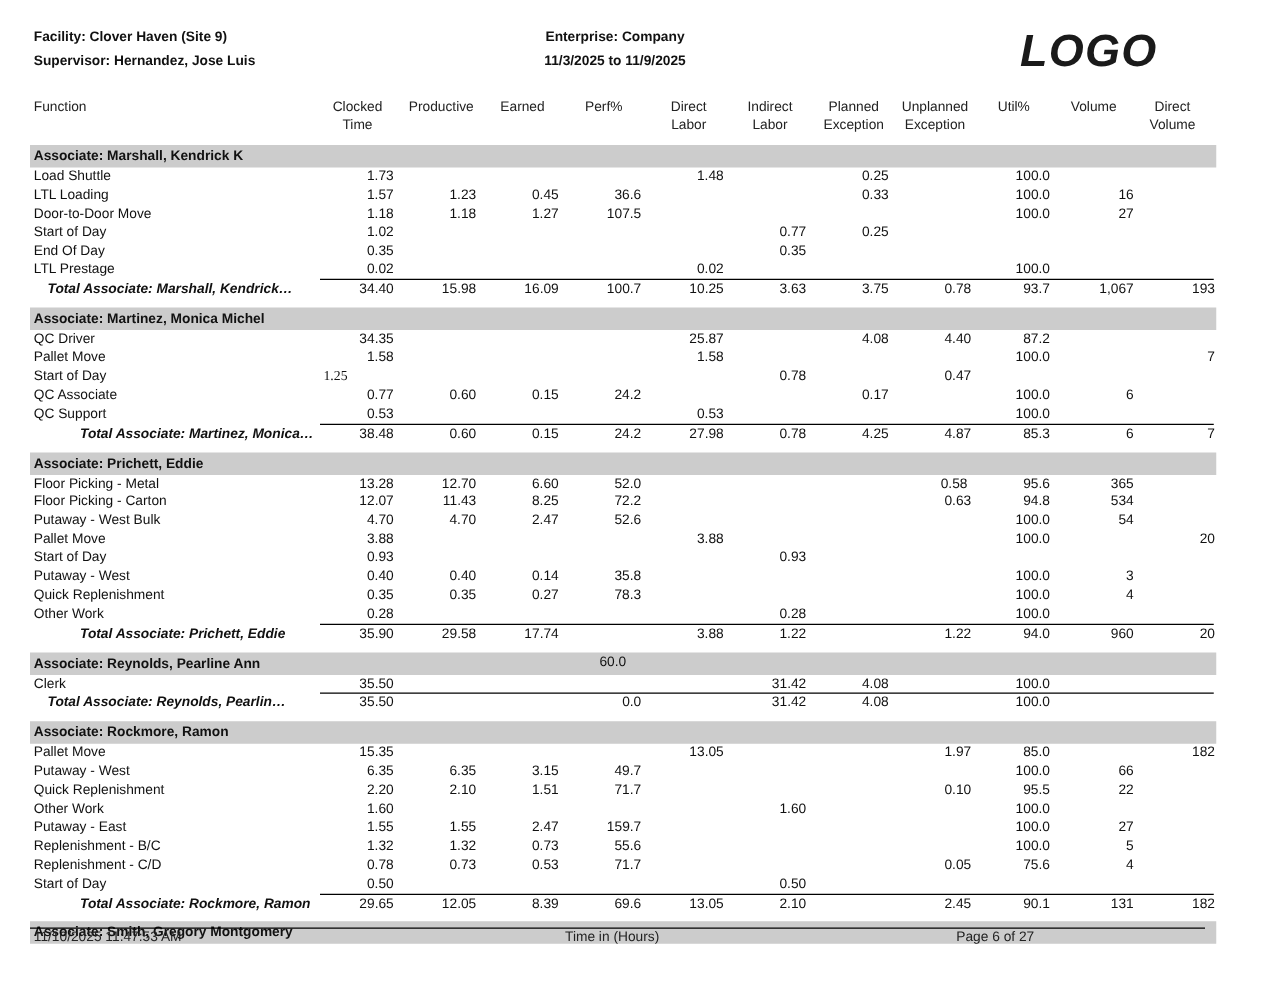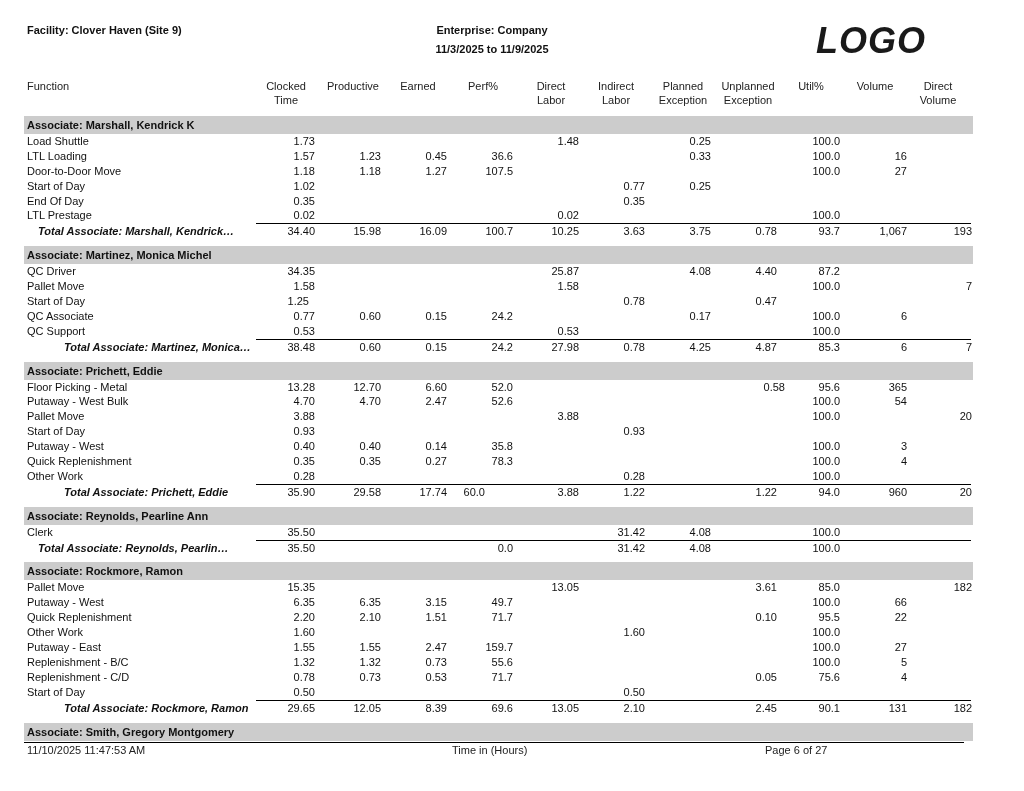--- a/index.html
+++ b/index.html
@@ -19,20 +19,21 @@
   .total-line { position:relative; height:0; border-top:1px solid #000; margin-left:232px; width:715px; }
   .gap { height:7px; }
   .footer-line { position:absolute; left:24px; top:742px; width:940px; border-top:1px solid #000; }
   .footer { position:absolute; top:744px; font-size:11px; color:#222; }
 </style>
 </head>
 <body>
 
 <div class="hdr-left">
   <div>Facility: Clover Haven (Site 9)</div>
+  <div>Supervisor: Hernandez, Jose Luis</div>
 </div>
 <div class="hdr-center">
   <div>Enterprise: Company</div>
   <div>11/3/2025 to 11/9/2025</div>
 </div>
 <div class="logo">LOGO</div>
 
 <div id="colhdrs">
     <div class="colhdr" style="left: 27px; width: 200px; white-space: pre-line;">Function</div>
     <div class="colhdr c" style="left: 262px; width: 48px; white-space: pre-line;">Clocked
@@ -179,21 +180,21 @@
       <span class="v" style="right: 394px;">1.58</span>
       <span class="v" style="right: 328px;"></span>
       <span class="v" style="right: 262px;"></span>
       <span class="v" style="right: 196px;"></span>
       <span class="v" style="right: 133px;">100.0</span>
       <span class="v" style="right: 66px;"></span>
       <span class="v" style="right: 1px;">7</span>
     </div>
     <div class="row">
       <span class="fn">Start of Day</span>
-      <span class="v" style="right: 664px;">1.25</span>
+      <span class="v" style="right: 695px; font-family: Liberation Serif, serif;">1.25</span>
       <span class="v" style="right: 592px;"></span>
       <span class="v" style="right: 526px;"></span>
       <span class="v" style="right: 460px;"></span>
       <span class="v" style="right: 394px;"></span>
       <span class="v" style="right: 328px;">0.78</span>
       <span class="v" style="right: 262px;"></span>
       <span class="v" style="right: 196px;">0.47</span>
       <span class="v" style="right: 133px;"></span>
       <span class="v" style="right: 66px;"></span>
       <span class="v" style="right: 1px;"></span>
@@ -245,23 +246,37 @@
     <div class="group-hdr">Associate: Prichett, Eddie</div>
     <div class="row">
       <span class="fn">Floor Picking - Metal</span>
       <span class="v" style="right: 658px;">13.28</span>
       <span class="v" style="right: 592px;">12.70</span>
       <span class="v" style="right: 526px;">6.60</span>
       <span class="v" style="right: 460px;">52.0</span>
       <span class="v" style="right: 394px;"></span>
       <span class="v" style="right: 328px;"></span>
       <span class="v" style="right: 262px;"></span>
-      <span class="v" style="right: 188px;">0.58</span>
+      <span class="v" style="right: 199px;">0.58</span>
       <span class="v" style="right: 133px;">95.6</span>
       <span class="v" style="right: 66px;">365</span>
+      <span class="v" style="right: 1px;"></span>
+    </div>
+    <div class="row">
+      <span class="fn">Floor Picking - Carton</span>
+      <span class="v" style="right: 658px;">12.07</span>
+      <span class="v" style="right: 592px;">11.43</span>
+      <span class="v" style="right: 526px;">8.25</span>
+      <span class="v" style="right: 460px;">72.2</span>
+      <span class="v" style="right: 394px;"></span>
+      <span class="v" style="right: 328px;"></span>
+      <span class="v" style="right: 262px;"></span>
+      <span class="v" style="right: 196px;">0.63</span>
+      <span class="v" style="right: 133px;">94.8</span>
+      <span class="v" style="right: 66px;">534</span>
       <span class="v" style="right: 1px;"></span>
     </div>
     <div class="row">
       <span class="fn">Putaway - West Bulk</span>
       <span class="v" style="right: 658px;">4.70</span>
       <span class="v" style="right: 592px;">4.70</span>
       <span class="v" style="right: 526px;">2.47</span>
       <span class="v" style="right: 460px;">52.6</span>
       <span class="v" style="right: 394px;"></span>
       <span class="v" style="right: 328px;"></span>
@@ -340,21 +355,21 @@
       <span class="v" style="right: 133px;">100.0</span>
       <span class="v" style="right: 66px;"></span>
       <span class="v" style="right: 1px;"></span>
     </div>
     <div class="total-line"></div>
     <div class="row total">
       <span class="fn" style="left: 40px;">Total Associate: Prichett, Eddie</span>
       <span class="v" style="right: 658px;">35.90</span>
       <span class="v" style="right: 592px;">29.58</span>
       <span class="v" style="right: 526px;">17.74</span>
-      <span class="v" style="right: 488px;">60.0</span>
+      <span class="v" style="right: 472px; margin-top: 23px;">60.0</span>
       <span class="v" style="right: 394px;">3.88</span>
       <span class="v" style="right: 328px;">1.22</span>
       <span class="v" style="right: 262px;"></span>
       <span class="v" style="right: 196px;">1.22</span>
       <span class="v" style="right: 133px;">94.0</span>
       <span class="v" style="right: 66px;">960</span>
       <span class="v" style="right: 1px;">20</span>
     </div>
     <div class="gap"></div>
     <div class="group-hdr">Associate: Reynolds, Pearline Ann</div>
@@ -391,21 +406,21 @@
     <div class="group-hdr">Associate: Rockmore, Ramon</div>
     <div class="row">
       <span class="fn">Pallet Move</span>
       <span class="v" style="right: 658px;">15.35</span>
       <span class="v" style="right: 592px;"></span>
       <span class="v" style="right: 526px;"></span>
       <span class="v" style="right: 460px;"></span>
       <span class="v" style="right: 394px;">13.05</span>
       <span class="v" style="right: 328px;"></span>
       <span class="v" style="right: 262px;"></span>
-      <span class="v" style="right: 196px;">3.61</span>
+      <span class="v" style="right: 196px;">1.97</span>
       <span class="v" style="right: 133px;">85.0</span>
       <span class="v" style="right: 66px;"></span>
       <span class="v" style="right: 1px;">182</span>
     </div>
     <div class="row">
       <span class="fn">Putaway - West</span>
       <span class="v" style="right: 658px;">6.35</span>
       <span class="v" style="right: 592px;">6.35</span>
       <span class="v" style="right: 526px;">3.15</span>
       <span class="v" style="right: 460px;">49.7</span>

